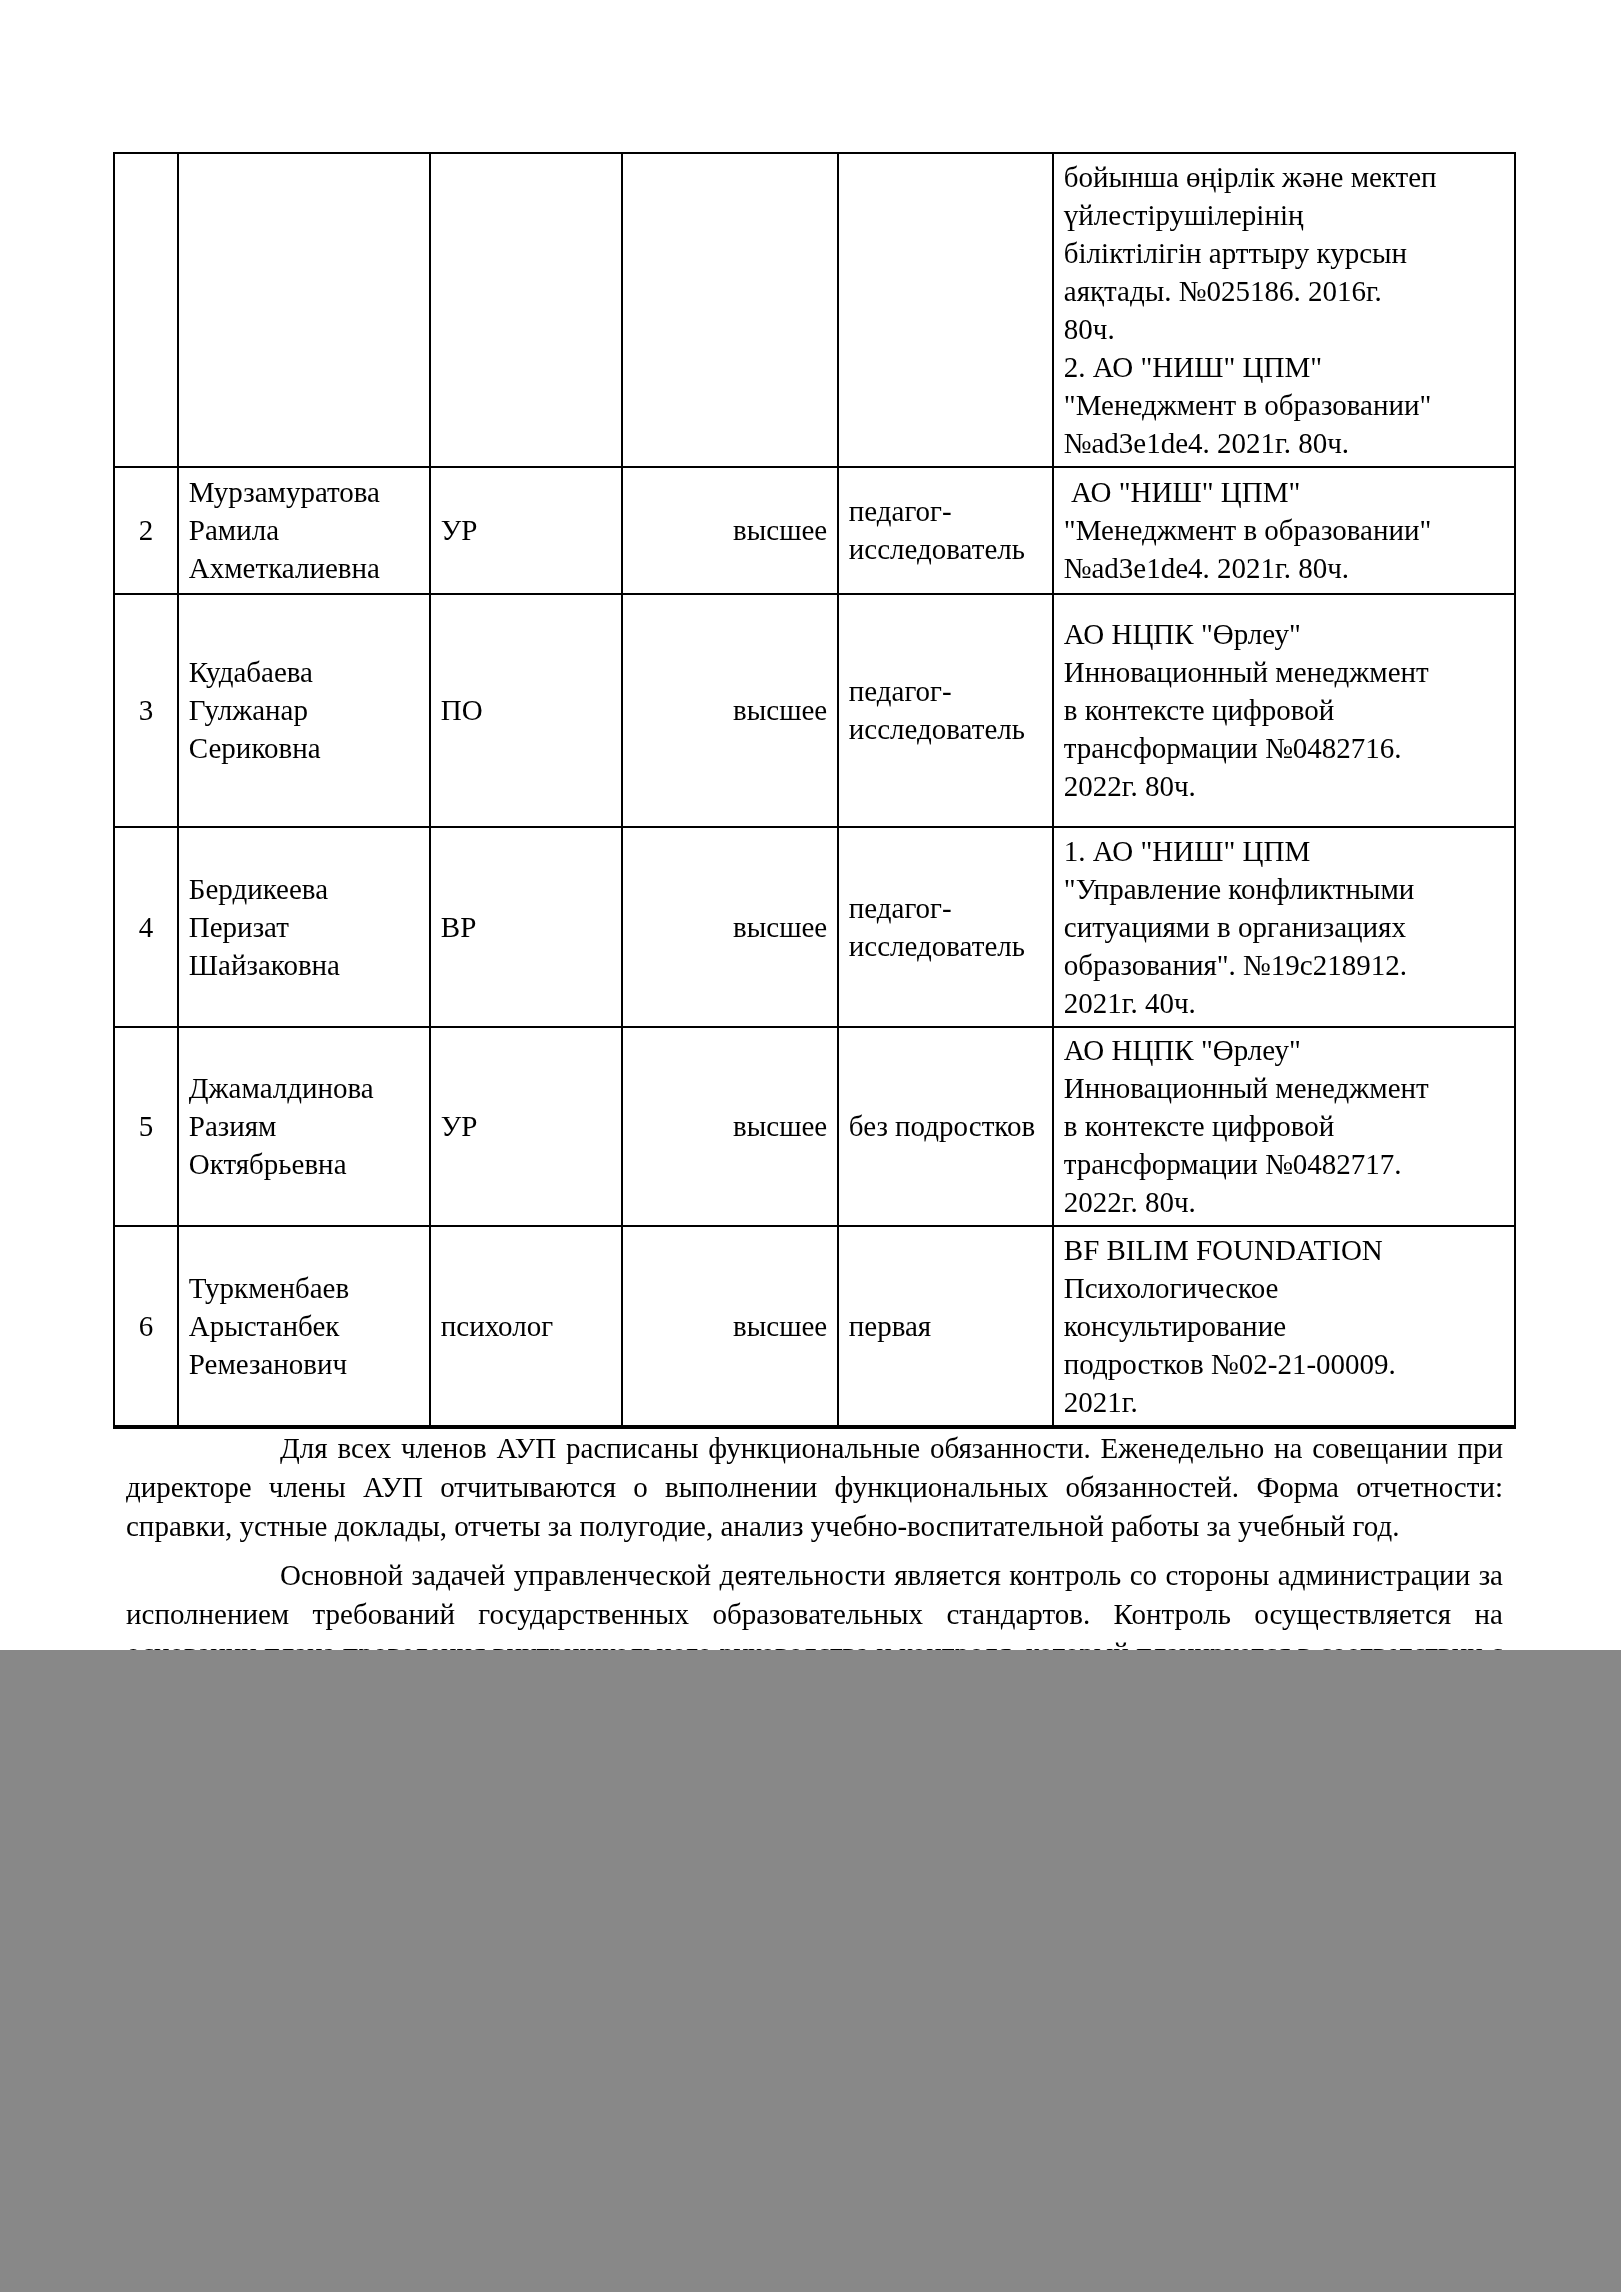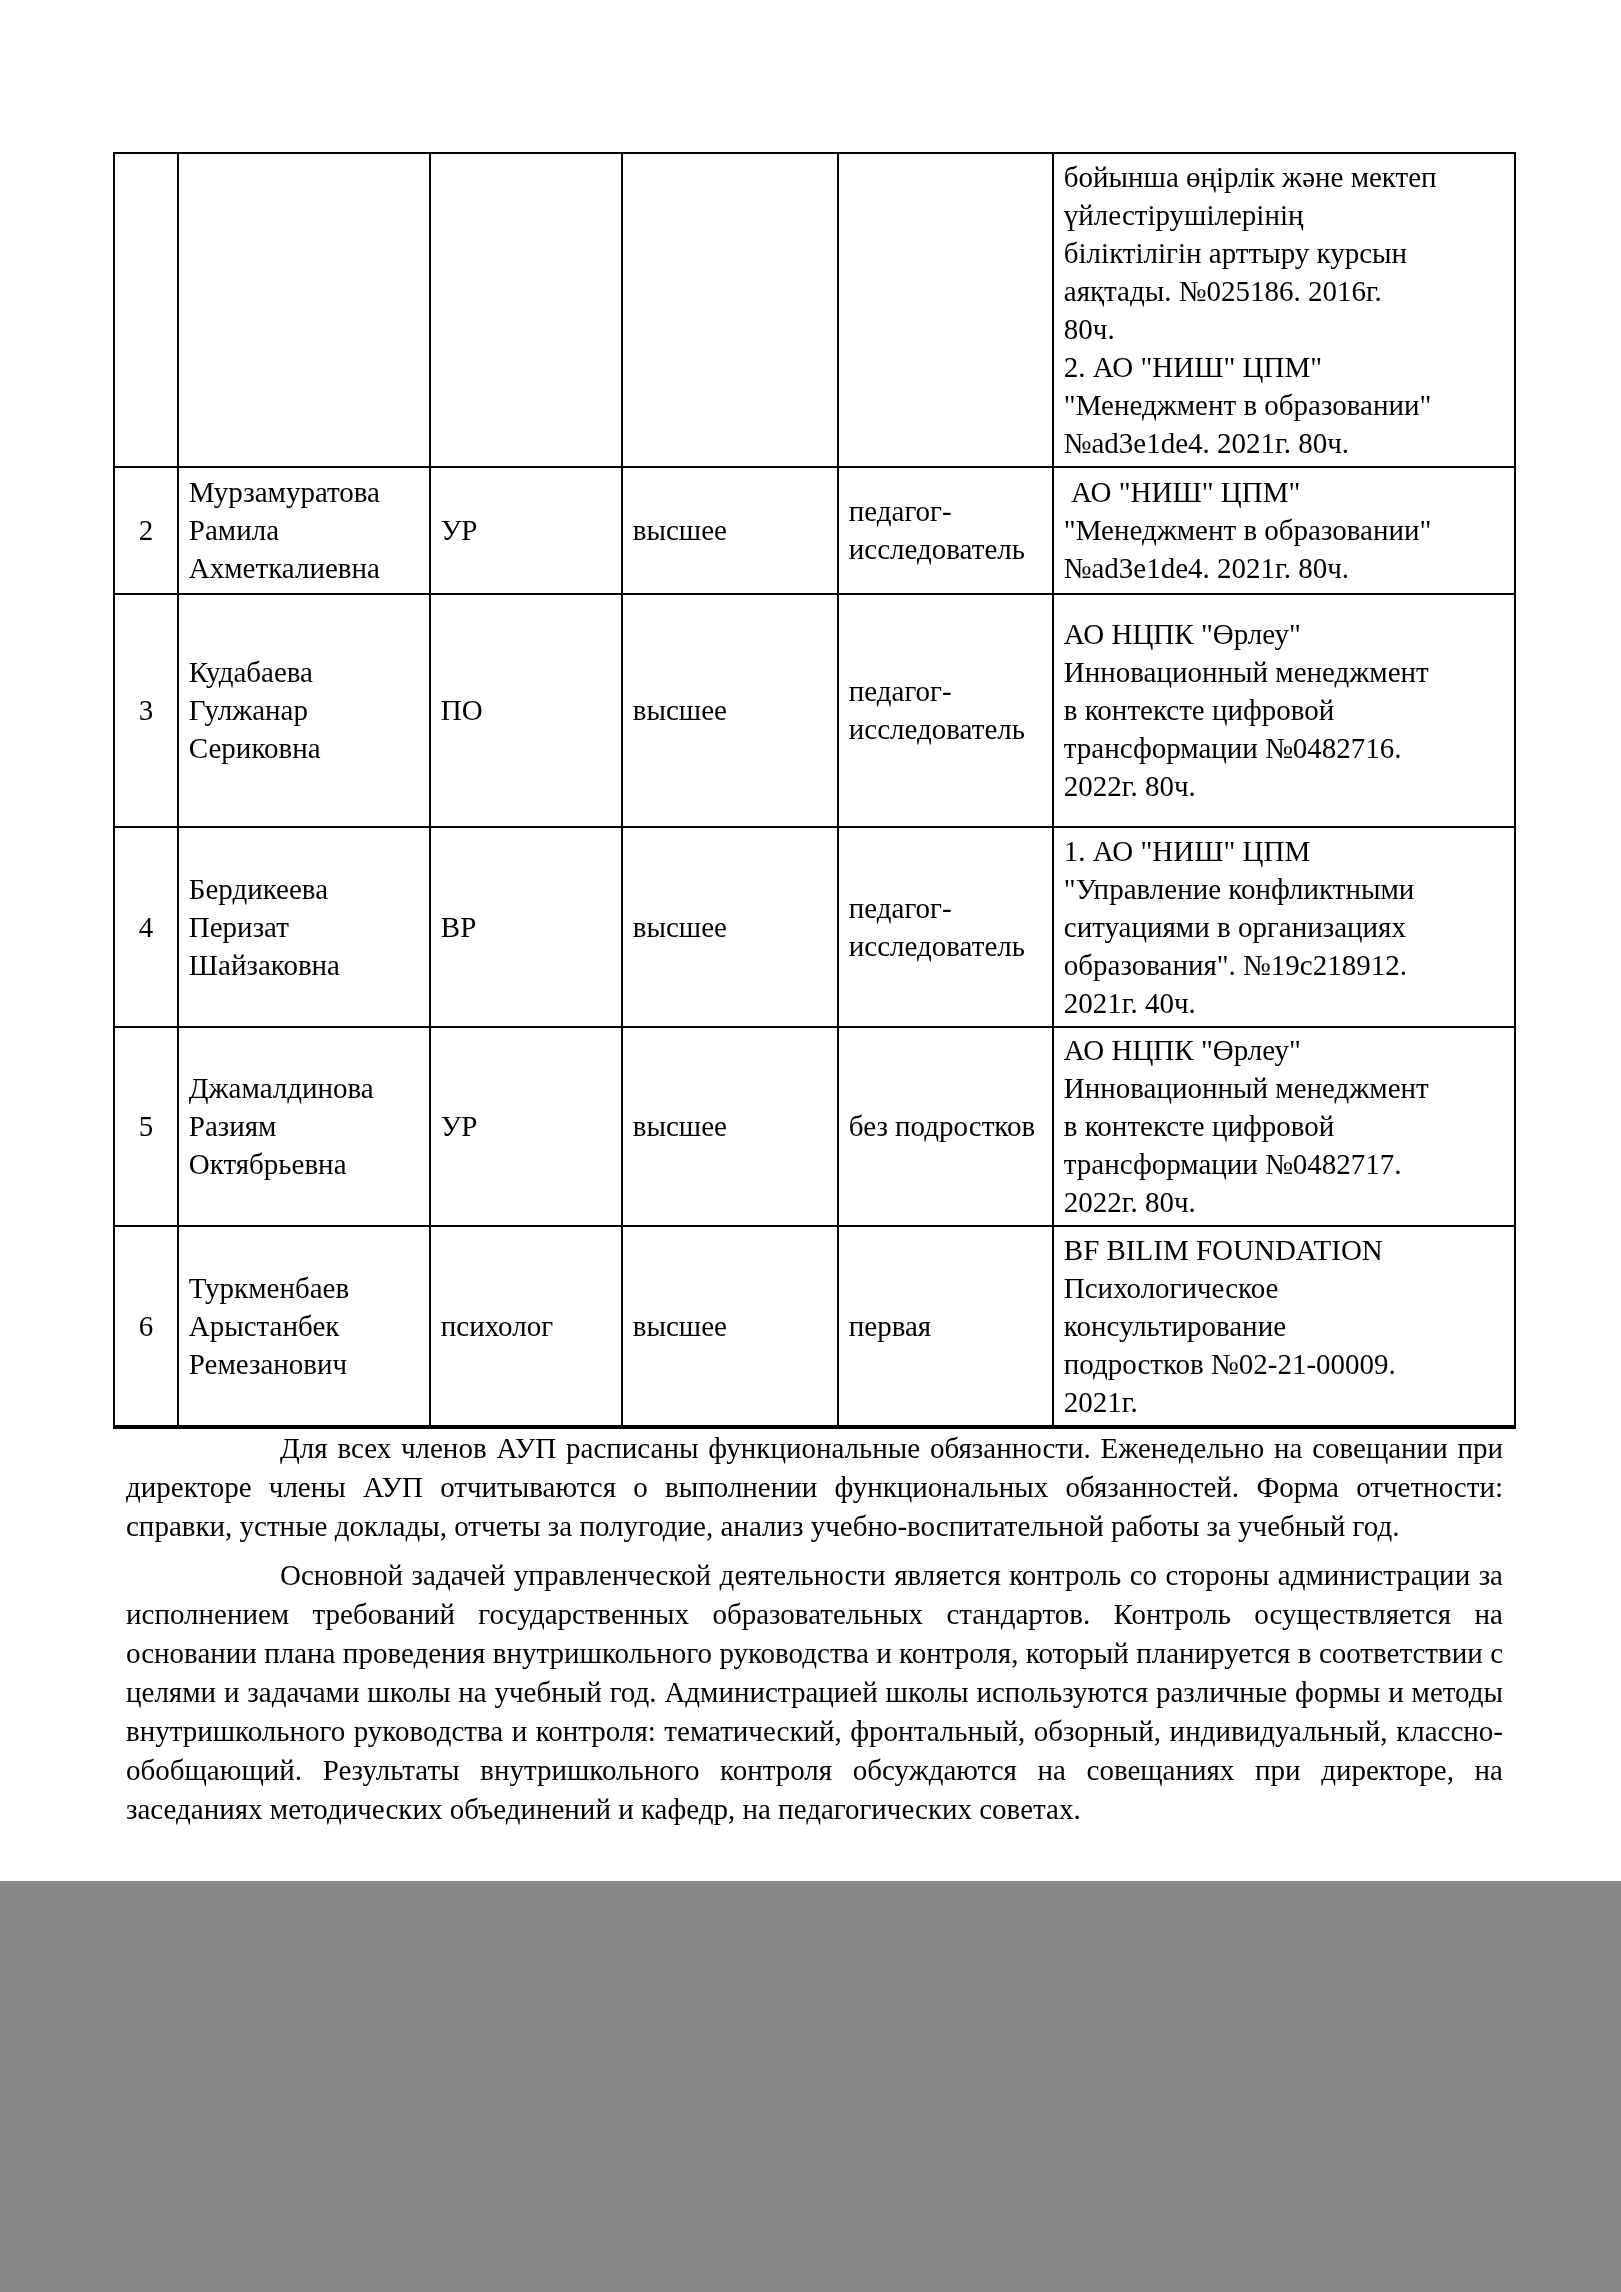--- a/index.html
+++ b/index.html
@@ -1,18 +1,18 @@
 <!DOCTYPE html>
 <html><head>
 <meta charset="utf-8">
 <style>
   html,body { margin:0; padding:0; background:#888; }
   .page {
     position:relative;
-    width:1621px; height:1881px;
+    width:1621px; height:1650px;
     margin:0 auto;
     background:#ffffff;
     color:#000;
     font-family:"Liberation Serif", serif;
   }
   table.staff {
     position:absolute;
     left:113px; top:152px;
     width:1400px;
     border-collapse:collapse;
@@ -28,21 +28,21 @@
     overflow:hidden;
   }
   tr.r1 { height:299px; }
   tr.r2 { height:127px; }
   tr.r3 { height:233px; }
   tr.r4 { height:196px; }
   tr.r5 { height:196px; }
   tr.r6 { height:181px; }
   tr:last-child td { border-bottom-width:4.9px; }
   td.c-num  { text-align:center; padding:3.9px 2px; }
-  td.c-edu  { text-align:left; }
+  td.c-edu  { text-align:right; }
   td.c-top  { vertical-align:top; }
   .textblock {
     position:absolute;
     left:116px; top:1419px;
     width:1397px;
   }
   .textblock p {
     margin:10px;
     font-size:29px;
     line-height:39px;

